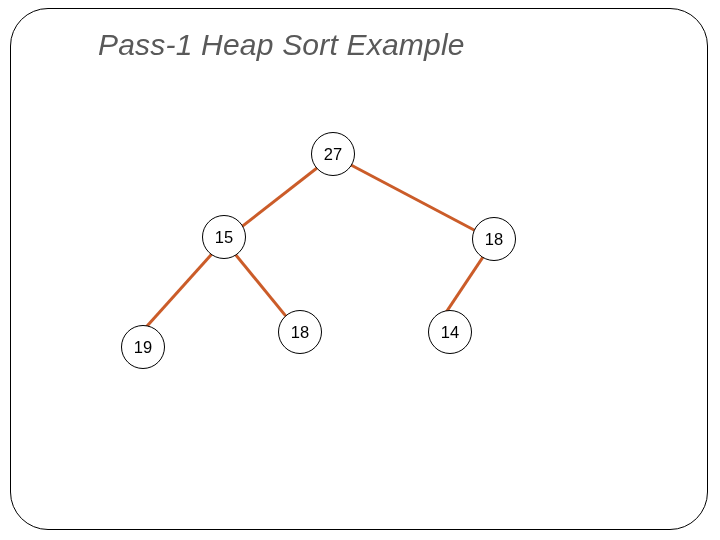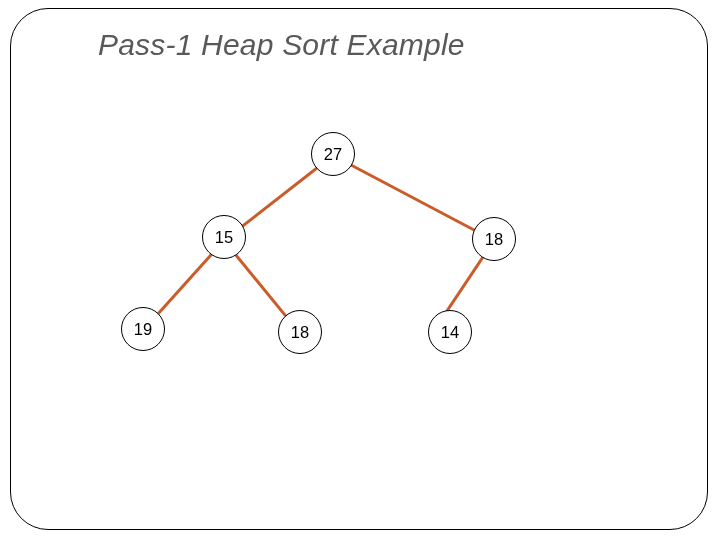--- a/index.html
+++ b/index.html
@@ -78,21 +78,21 @@
 
   <div class="node" style="left:311px; top:132px;">
     <span>27</span>
   </div>
   <div class="node" style="left:202px; top:215px;">
     <span>15</span>
   </div>
   <div class="node" style="left:472px; top:217px;">
     <span>18</span>
   </div>
-  <div class="node" style="left:121px; top:307px;">
+  <div class="node" style="left:121px; top:325px;">
     <span>19</span>
   </div>
   <div class="node" style="left:278px; top:310px;">
     <span>18</span>
   </div>
   <div class="node" style="left:428px; top:310px;">
     <span>14</span>
   </div>
 
 </div>

